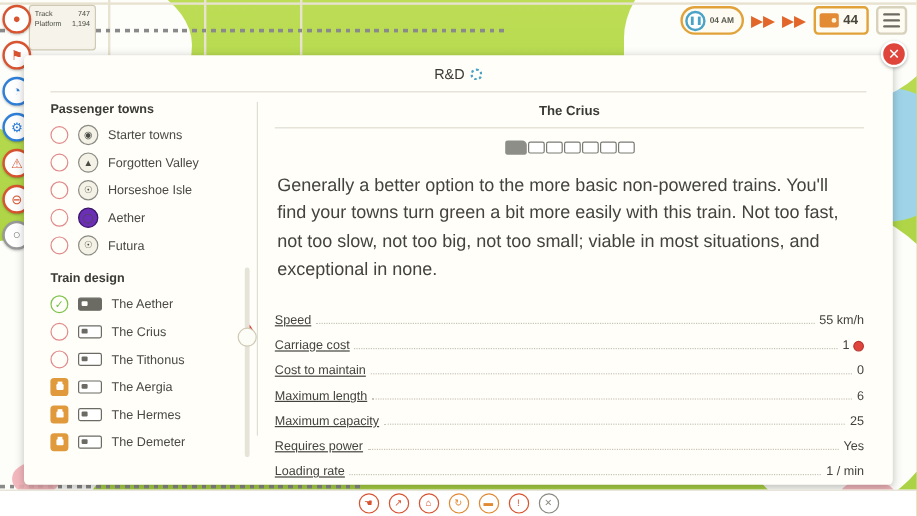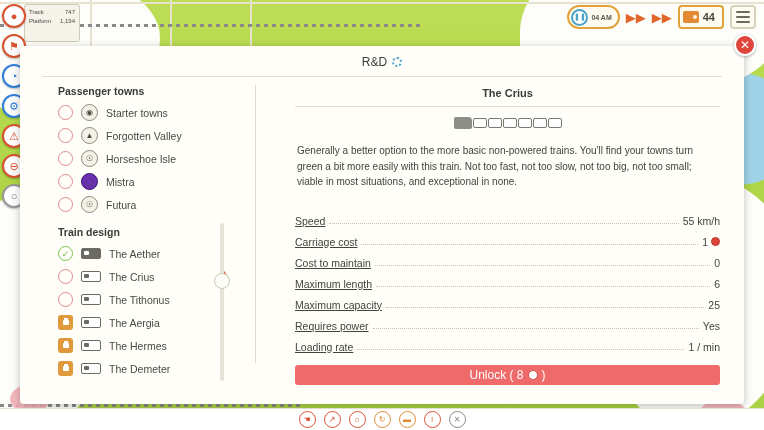--- a/index.html
+++ b/index.html
@@ -153,22 +153,21 @@
     background:#e0453c;
     border:2px solid #fff;
     color:#fff;font-size:12px;
     display:flex;align-items:center;justify-content:center;
     box-shadow: 0 1px 3px rgba(0,0,0,.3);
   }
   
   .dialog-body {
     display:flex;
     height: 300px;
-    padding: 8px 0 0 16px;
-    gap: 25px;
+    padding: 8px 0 0 0;
   }
   .left-col {
     width: 186px;
     padding-left: 22px;
     position: relative;
   }
   .vrule {
     width:1px; background:#e0ddd2; margin: 0 8px 14px 8px;
   }
   .right-col {
@@ -247,21 +246,21 @@
   .train-art {
     display:flex;justify-content:center;align-items:center;margin:4px 0 14px 0;gap:1px;
   }
   .loco {
     width:18px;height:12px;background:#8e8e88;border-radius:2px 4px 2px 2px;
   }
   .car {
     width:14px;height:10px;background:#fff;border:1.5px solid #7a7a74;border-radius:2px;
   }
   .desc {
-    font-size:10px;color:#44443e;line-height:1.55;
+    font-size:15px;color:#44443e;line-height:1.55;
     margin: 4px 2px 16px 2px;
   }
   .stat {
     display:flex;align-items:flex-end;
     font-size:10.5px;color:#44443e;
     height: 21px;
   }
   .stat .k { white-space:nowrap;text-decoration:underline; }
   .stat .dots {
     flex:1;
@@ -400,21 +399,21 @@
             <span>Forgotten Valley</span>
           </li>
           <li>
             <span class="radio"></span>
             <span class="town-ic">☉</span>
             <span>Horseshoe Isle</span>
           </li>
           <li>
             <span class="radio"></span>
             <span class="town-ic" style="background:#6b2fb5;border-color:#3a1566;">◯</span>
-            <span>Mistra</span>
+            <span>Aether</span>
           </li>
           <li>
             <span class="radio"></span>
             <span class="town-ic">☉</span>
             <span>Futura</span>
           </li>
         </ul>
 
         <div class="section-label">Train design</div>
         <ul class="list">

